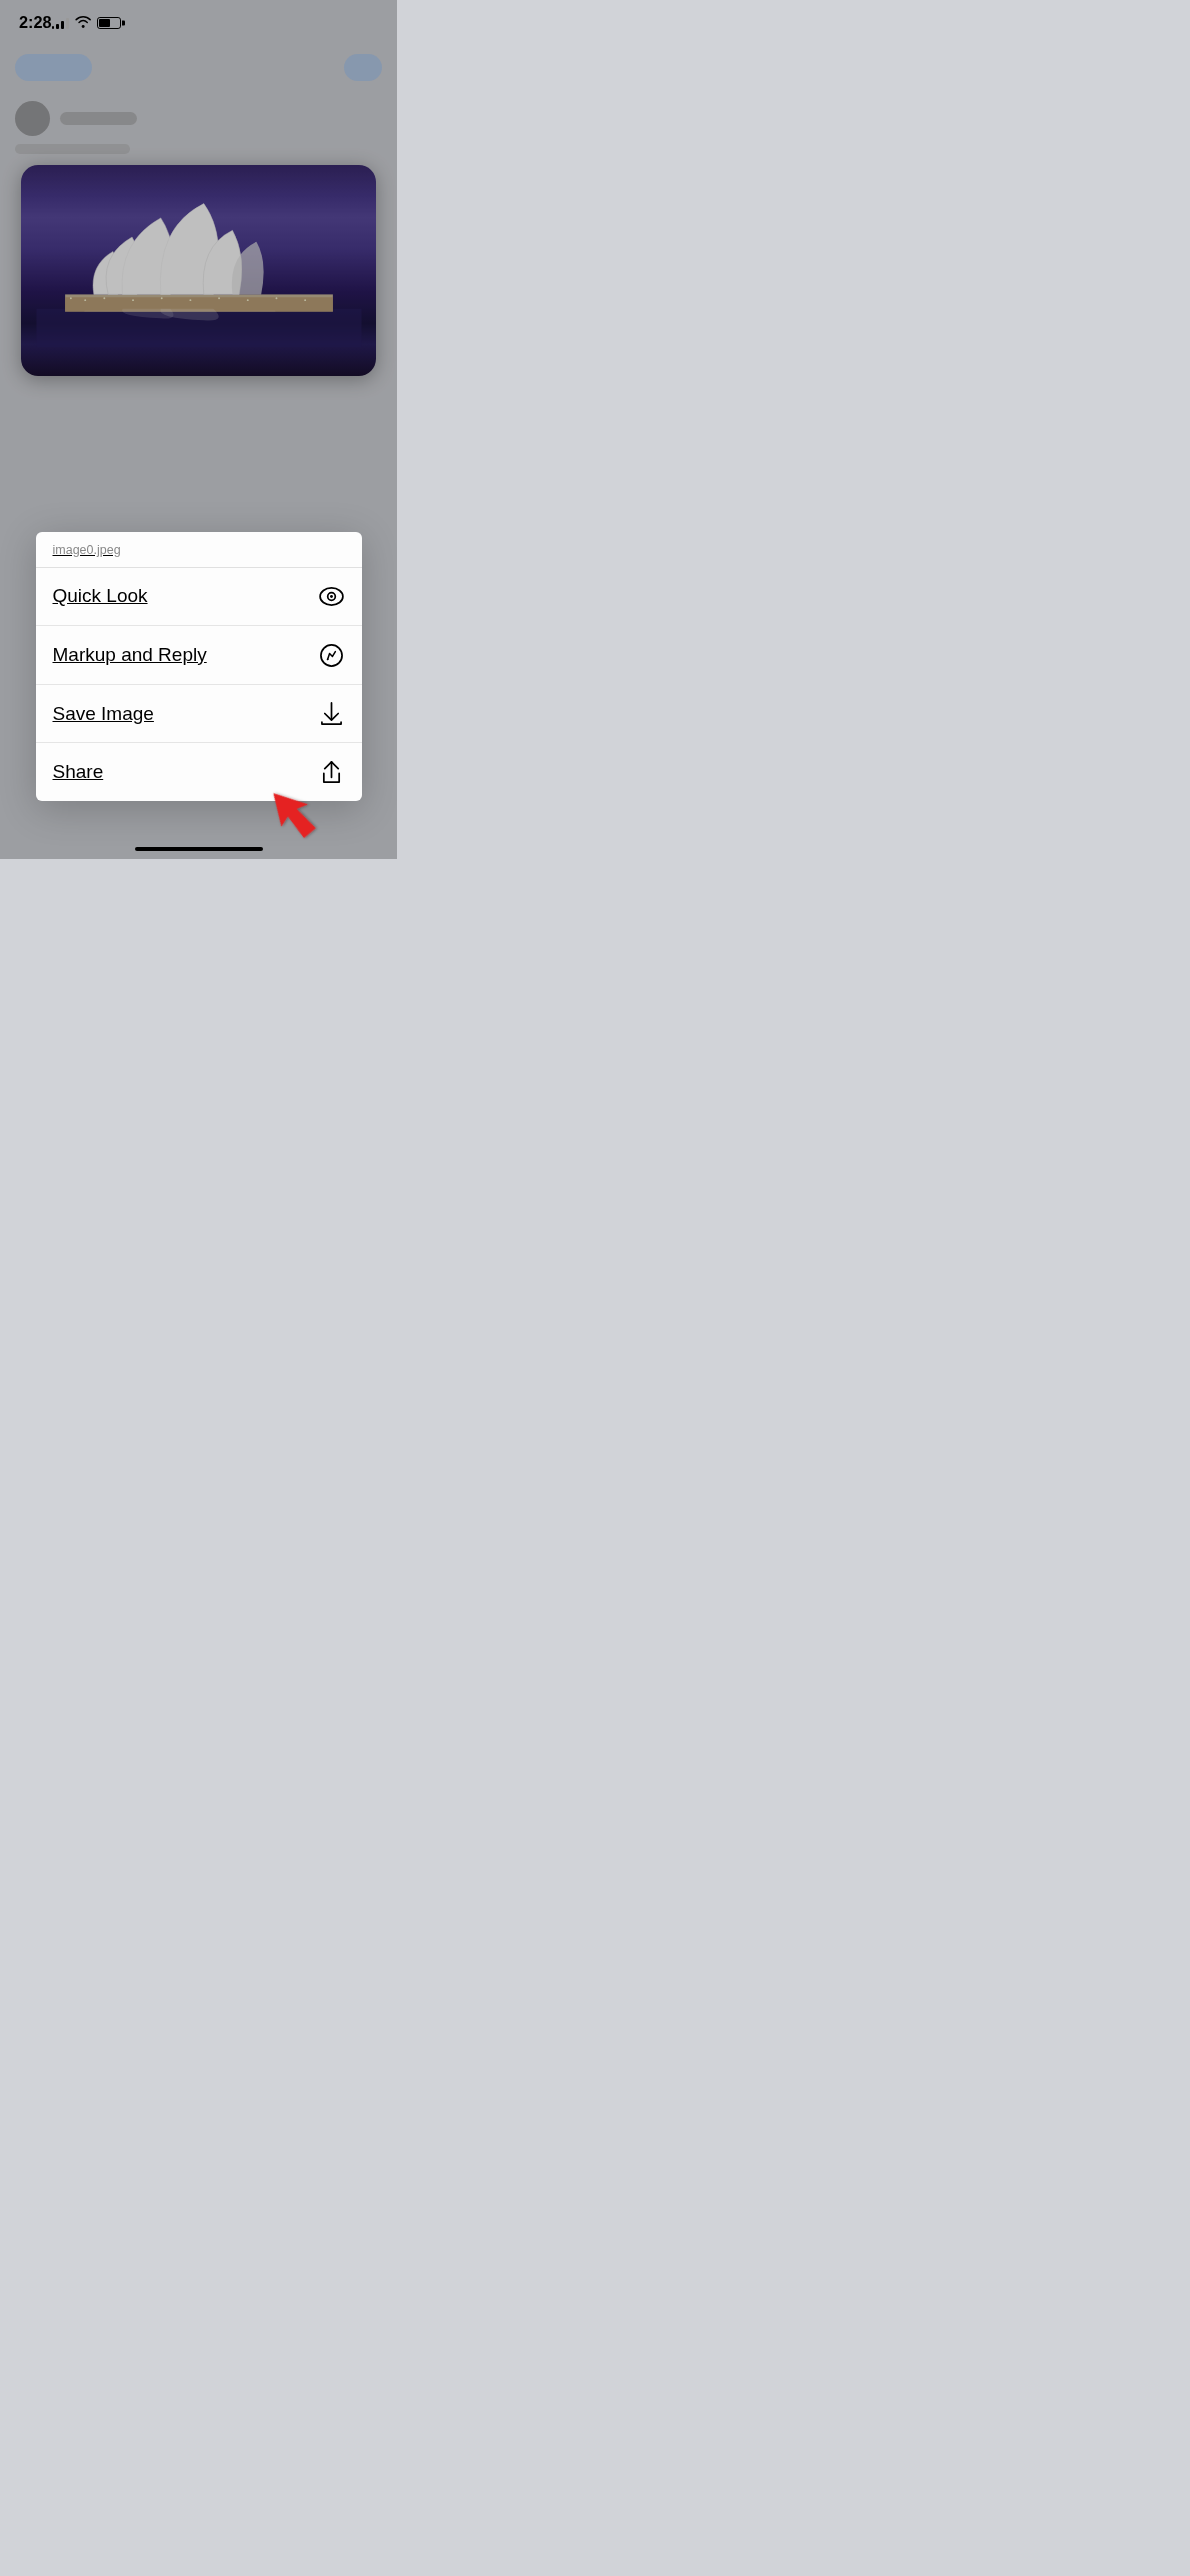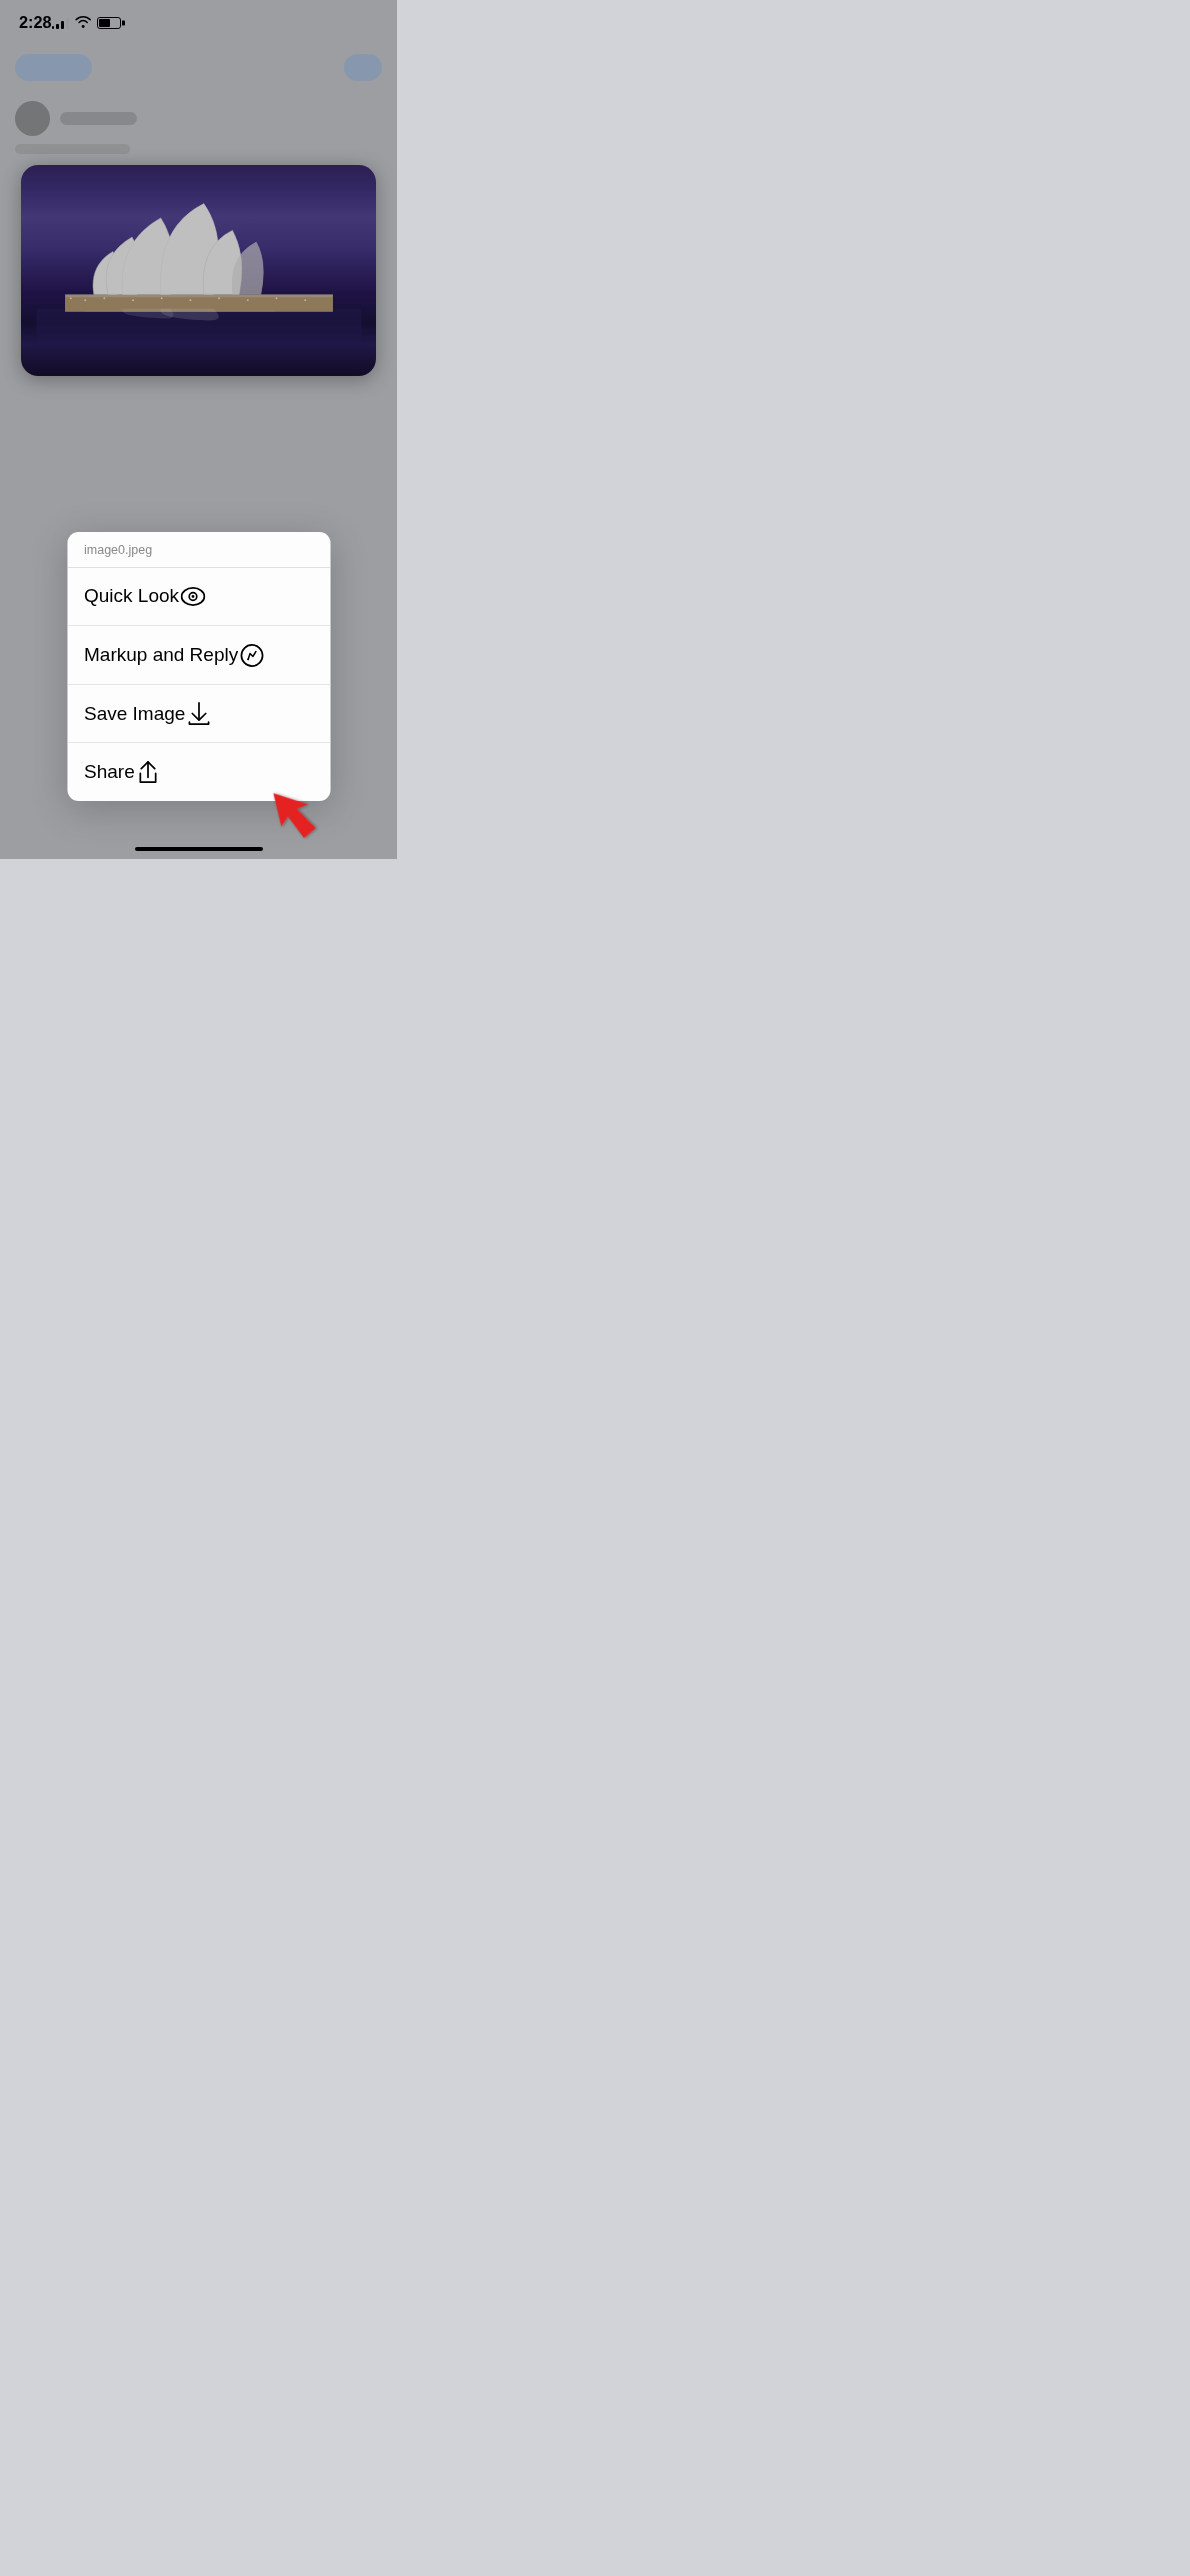--- a/index.html
+++ b/index.html
@@ -185,39 +185,40 @@
       width: 326px;
       height: 153px;
     }
 
     
     .context-menu {
       position: absolute;
       bottom: 58px;
       left: 50%;
       transform: translateX(-50%);
-      width: 263px;
+      width: 326px;
       background: rgba(255,255,255,0.98);
-      border-radius: 11px;
+      border-radius: 6px;
       overflow: hidden;
       z-index: 20;
       box-shadow: 0 7.7px 38px rgba(0,0,0,0.2);
+      text-decoration: underline;
     }
 
     .context-menu-filename {
       padding: 11.5px 17px 9.6px;
       font-size: 12.5px;
       color: #888;
       border-bottom: 1px solid #e0e0e0;
     }
 
     .context-menu-item {
       display: flex;
       align-items: center;
-      justify-content: flex-start;
+      justify-content: space-between;
       padding: 15.3px 17px;
       border-bottom: 1px solid #e5e5e5;
       cursor: pointer;
     }
 
     .context-menu-item:last-child {
       border-bottom: none;
     }
 
     .menu-item-label {

